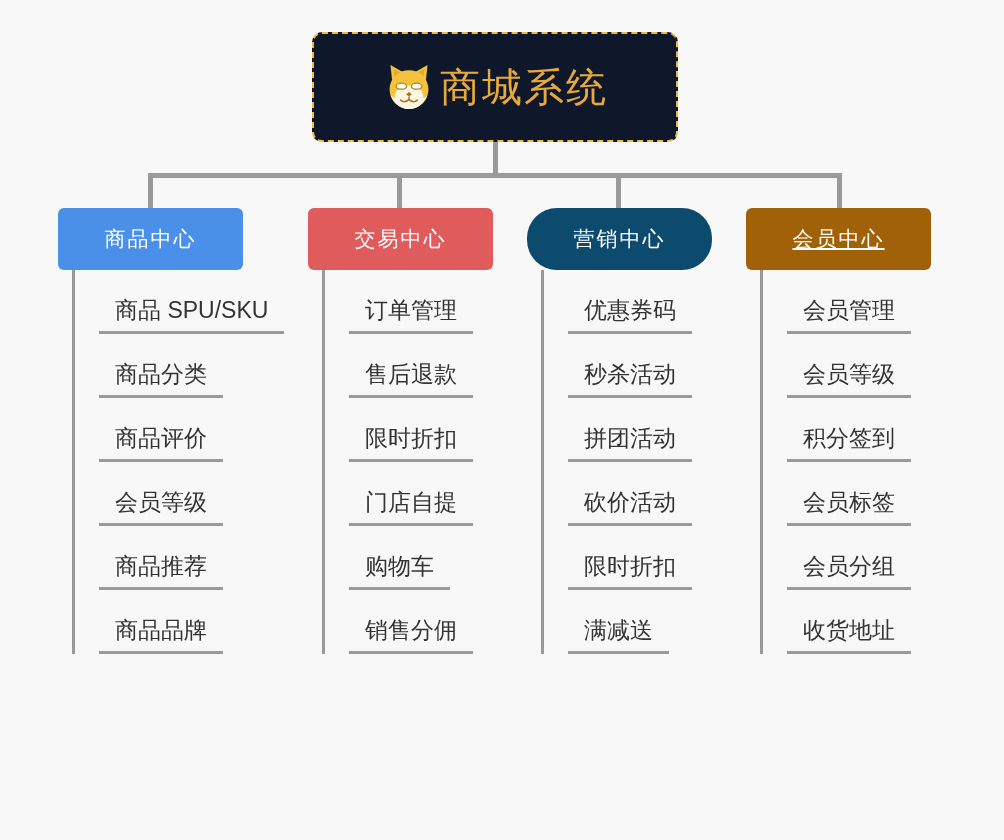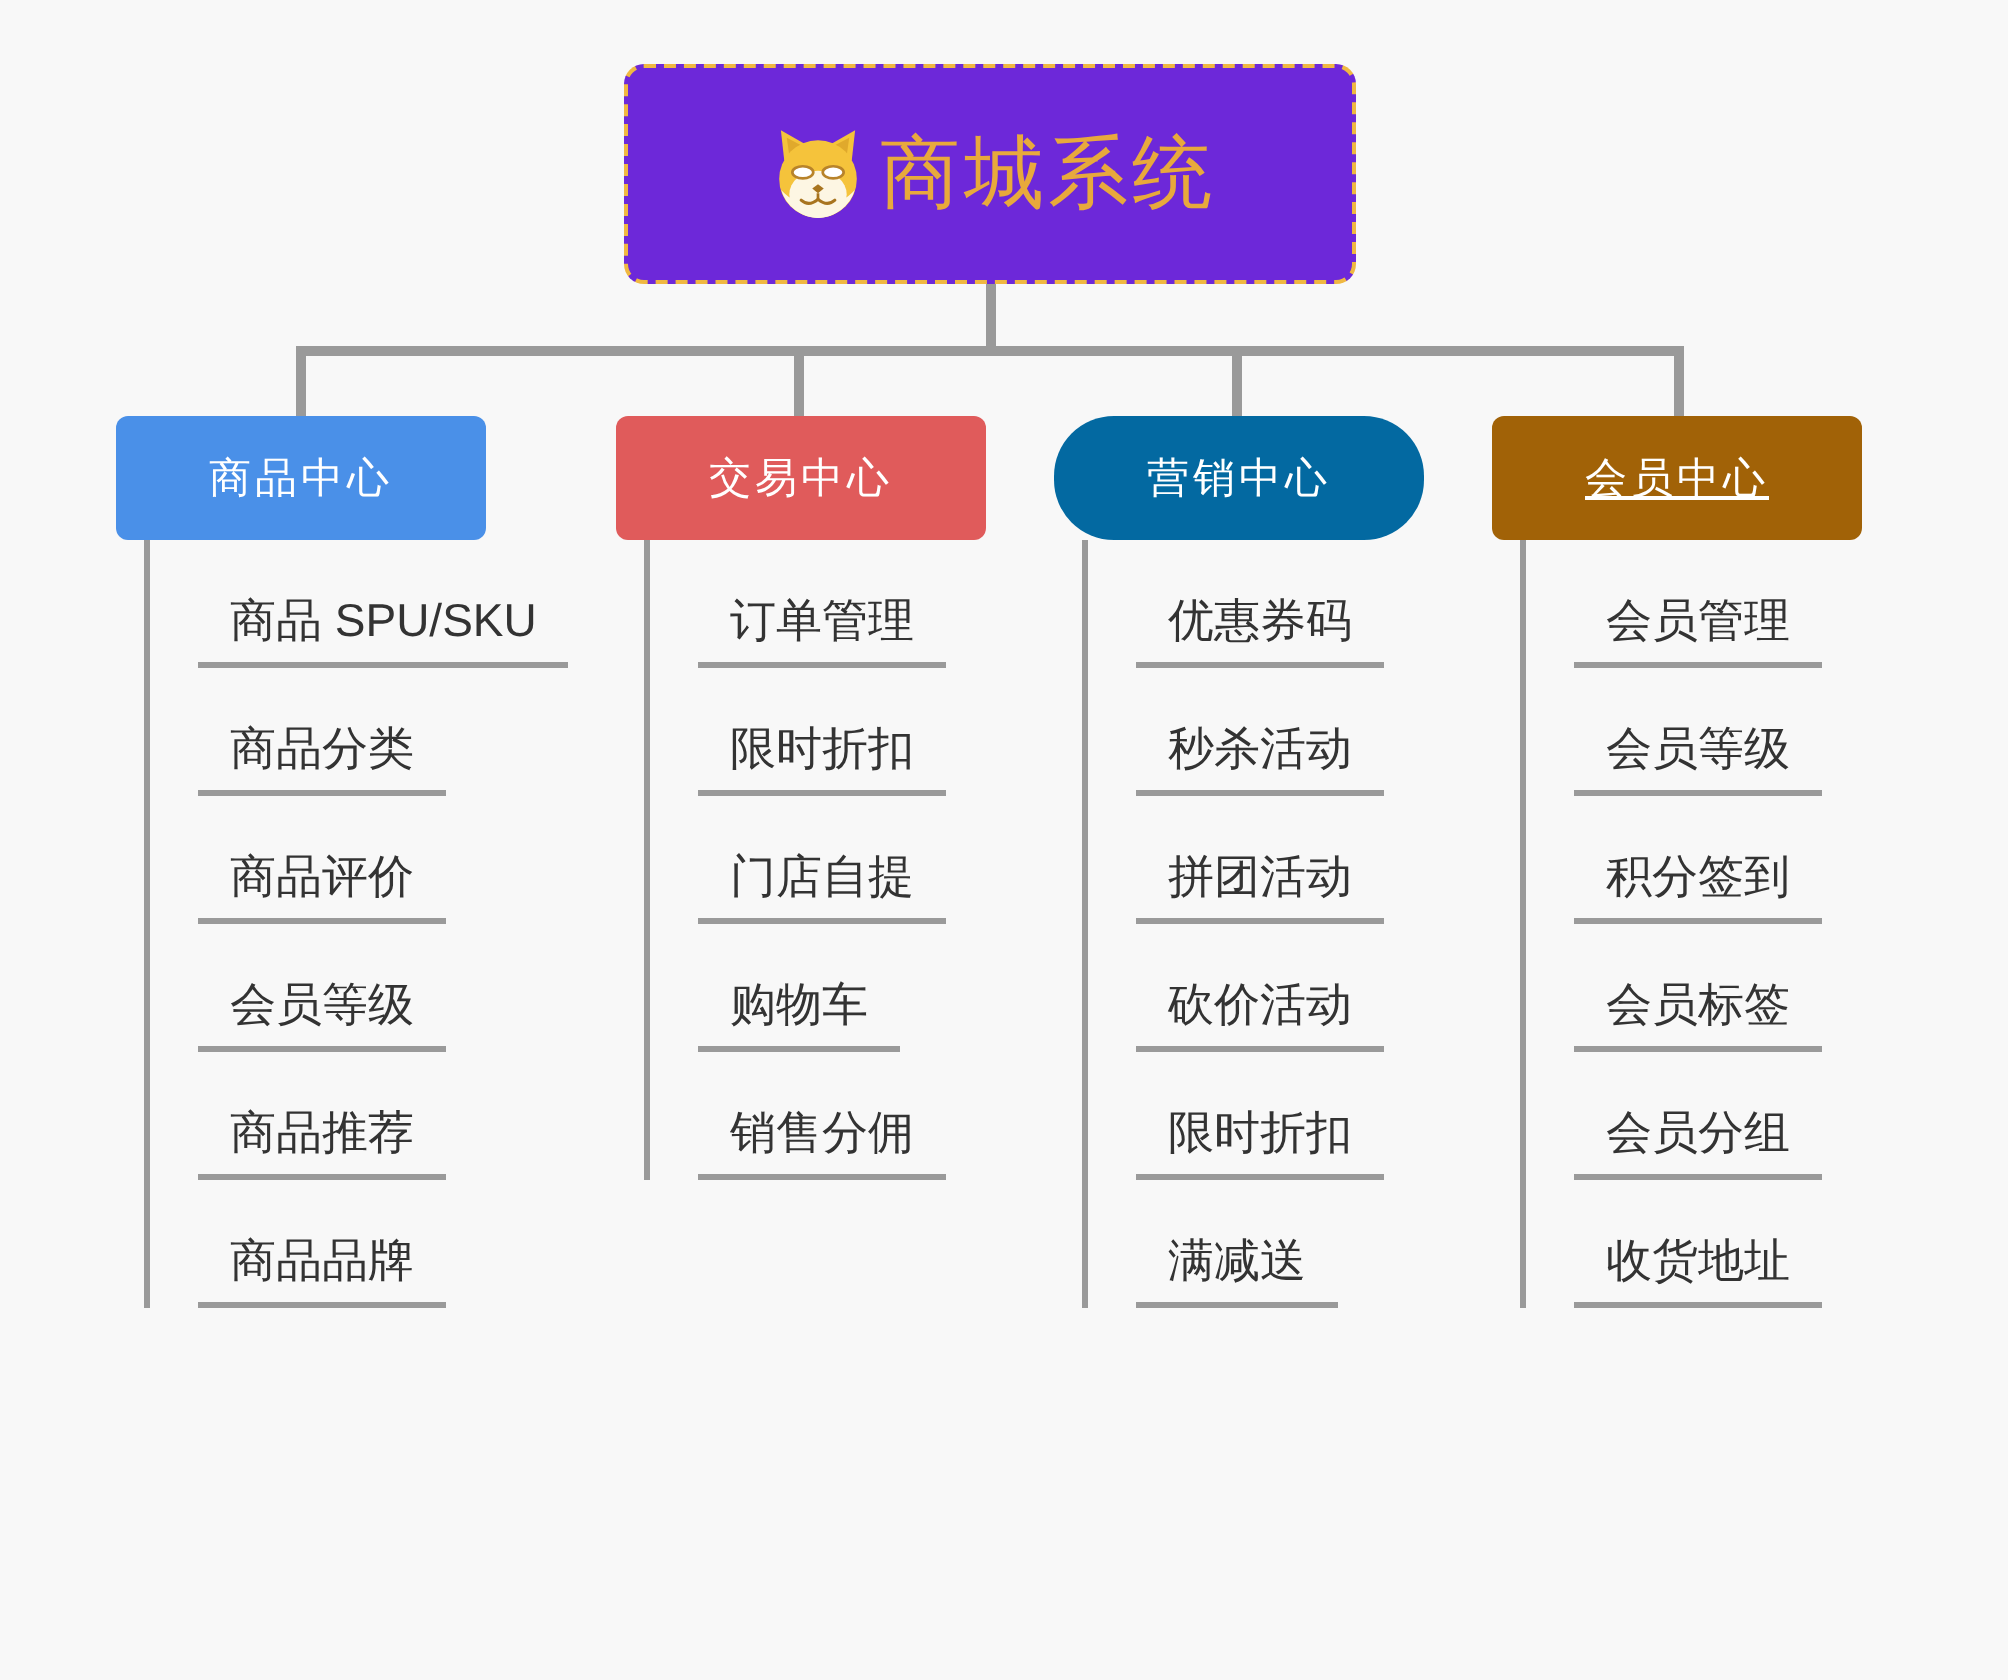--- a/index.html
+++ b/index.html
@@ -21,21 +21,21 @@
   }
 
   
   .root-node {
     position: absolute;
     left: 312px;
     top: 32px;
     width: 366px;
     height: 110px;
     box-sizing: border-box;
-    background: #6d28d9;
+    background: #0f172a;
     border: 2px dashed #f0b841;
     border-radius: 10px;
     display: flex;
     align-items: center;
     justify-content: center;
     gap: 4px;
   }
   .root-emoji {
     width: 54px;
     height: 54px;
@@ -178,36 +178,39 @@
 
   <div class="column" style="left:308px;width:185px;">
     <div class="cat-box" style="background: rgb(224, 91, 91);">
       <span>交易中心</span>
     </div>
     <div class="branch">
       <div class="leaf">
           <span class="leaf-inner">订单管理</span>
         </div>
       <div class="leaf">
+          <span class="leaf-inner">售后退款</span>
+        </div>
+      <div class="leaf">
           <span class="leaf-inner">限时折扣</span>
         </div>
       <div class="leaf">
           <span class="leaf-inner">门店自提</span>
         </div>
       <div class="leaf">
           <span class="leaf-inner">购物车</span>
         </div>
       <div class="leaf">
           <span class="leaf-inner">销售分佣</span>
         </div>
     </div>
   </div>
 
   <div class="column" style="left:527px;width:185px;">
-    <div class="cat-box" style="background: #0369a1; border-radius: 30px;">
+    <div class="cat-box" style="background: #0c4a6e; border-radius: 30px;">
       <span>营销中心</span>
     </div>
     <div class="branch">
       <div class="leaf">
           <span class="leaf-inner">优惠券码</span>
         </div>
       <div class="leaf">
           <span class="leaf-inner">秒杀活动</span>
         </div>
       <div class="leaf">

